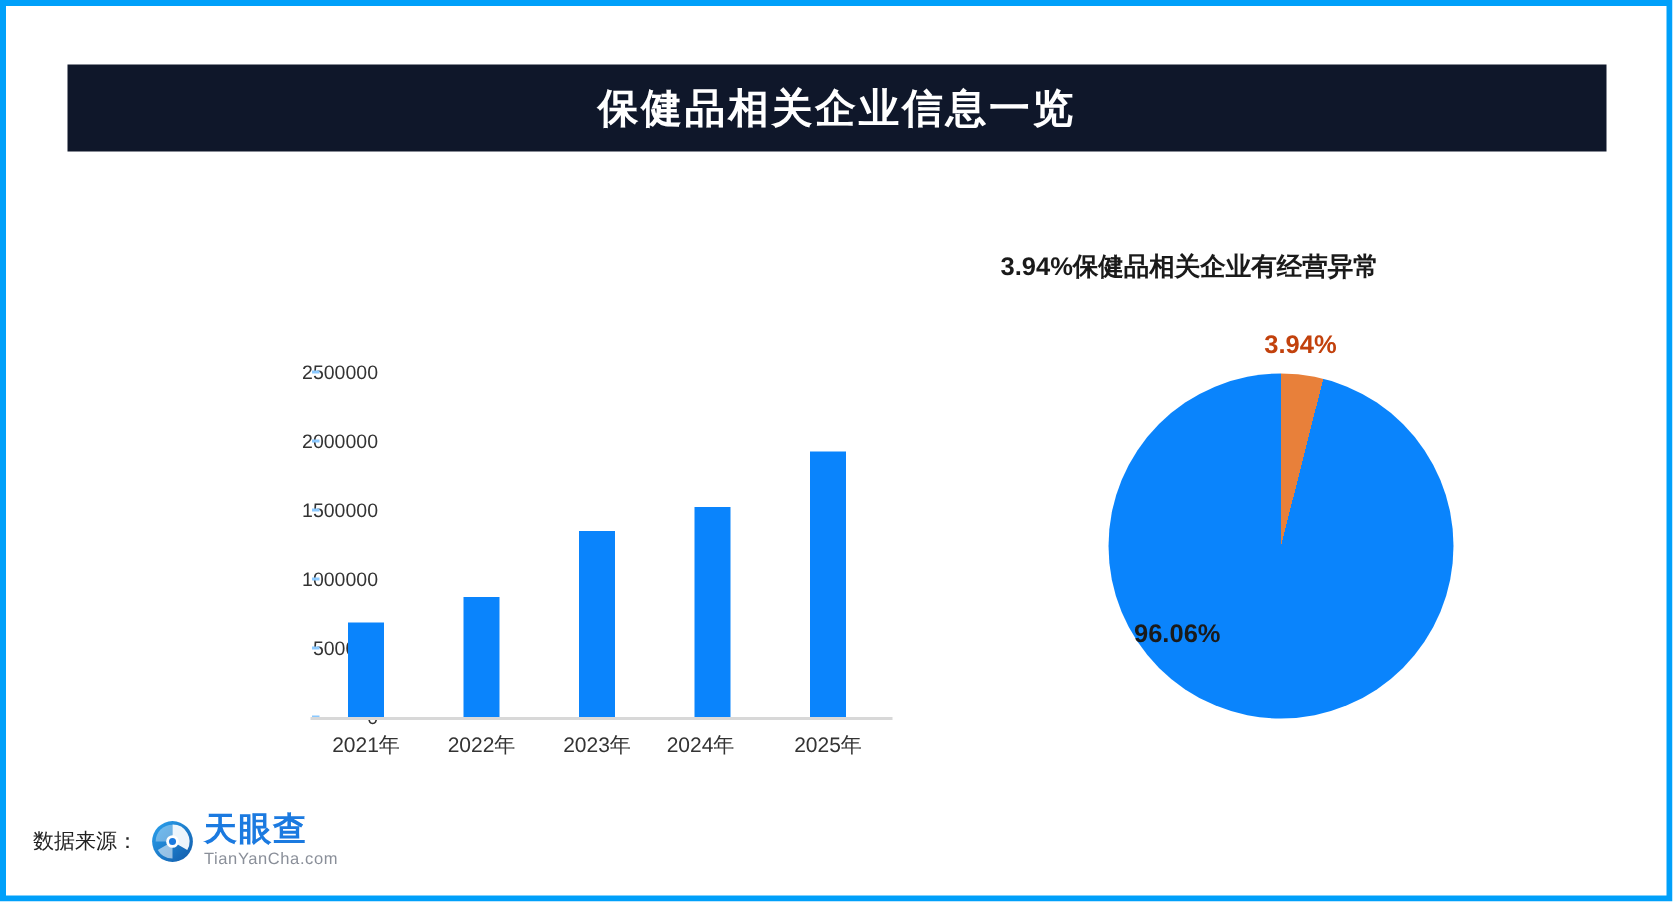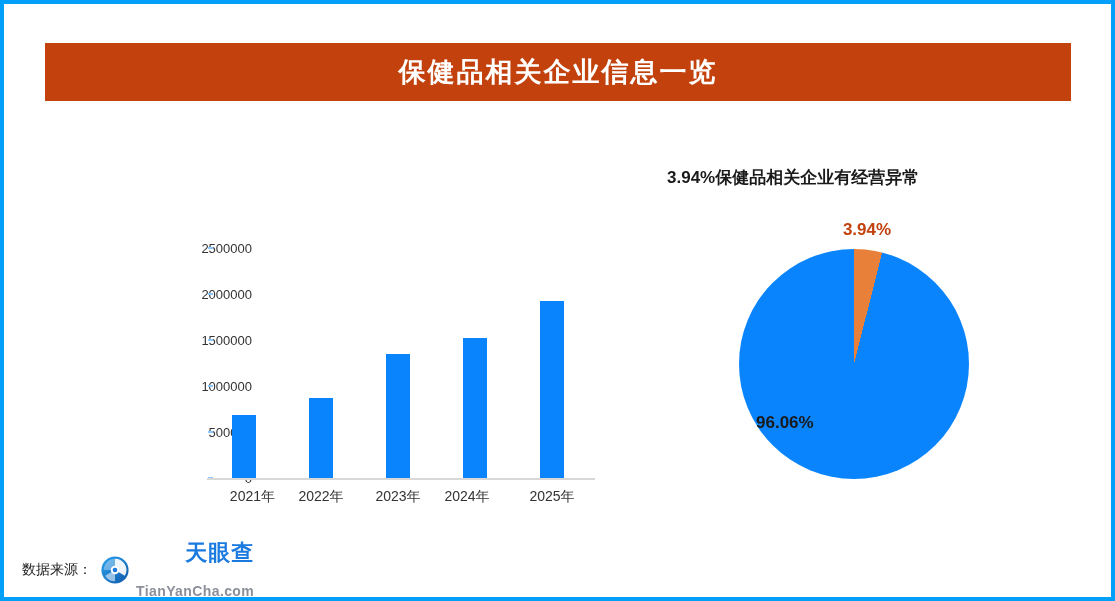--- a/index.html
+++ b/index.html
@@ -159,42 +159,41 @@
   }
   #brand-mark {
     width: 30px;
     height: 30px;
     margin-right: 6px;
   }
   #brand-text-wrap {
     display: flex;
     flex-direction: column;
     line-height: 1;
-    align-items: flex-end;
   }
   #brand-name {
     font-size: 22px;
     font-weight: bold;
     color: #1b7ae0;
     letter-spacing: 1px;
   }
   #brand-domain {
-    font-size: 14px;
+    font-size: 11px;
     color: #8a8f99;
     letter-spacing: 0.4px;
-    margin-top: 20px;
-    font-weight: bold;
+    margin-top: 4px;
+    font-weight: normal;
   }
 </style>
 </head>
 <body>
 
 <div id="page" style="border-color: rgb(0, 160, 250);">
 
-  <div id="header-banner" style="background: #c2410c;">
+  <div id="header-banner" style="background: #0f172a;">
     <div id="header-title" style="color: rgb(255, 255, 255);">保健品相关企业信息一览</div>
   </div>
 
 
   <div id="bar-chart">
 
     <div class="y-tick" style="top:16px;">2500000</div>
     <div class="y-tick" style="top:62px;">2000000</div>
     <div class="y-tick" style="top:108px;">1500000</div>
     <div class="y-tick" style="top:154px;">1000000</div>
@@ -209,21 +208,21 @@
     <div class="tick-mark" style="top:246px;"></div>
 
     <div id="axis-line"></div>
 
     <div class="bar" style="left: 108px; height: 63.48px; top: 182.52px; background: rgb(10, 132, 252);"></div>
     <div class="bar" style="left: 185px; height: 79.58px; top: 166.42px; background: rgb(10, 132, 252);"></div>
     <div class="bar" style="left: 262px; height: 124.2px; top: 121.8px; background: rgb(10, 132, 252);"></div>
     <div class="bar" style="left: 339px; height: 140.3px; top: 105.7px; background: rgb(10, 132, 252);"></div>
     <div class="bar" style="left: 416px; height: 176.64px; top: 69.36px; background: rgb(10, 132, 252);"></div>
 
-    <div class="x-tick-label" style="left:61px;text-align:right;">2021年</div>
+    <div class="x-tick-label" style="left:75px;">2021年</div>
     <div class="x-tick-label" style="left:152px;">2022年</div>
     <div class="x-tick-label" style="left:229px;">2023年</div>
     <div class="x-tick-label" style="left:298px;">2024年</div>
     <div class="x-tick-label" style="left:383px;">2025年</div>
   </div>
 
   <div class="panel-title" id="pie-panel-title">3.94%保健品相关企业有经营异常</div>
 
   <div id="pie-chart">
     <div id="pie-label-outer">3.94%</div>

